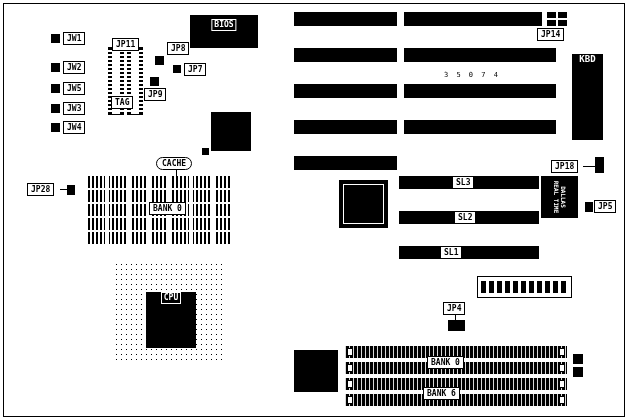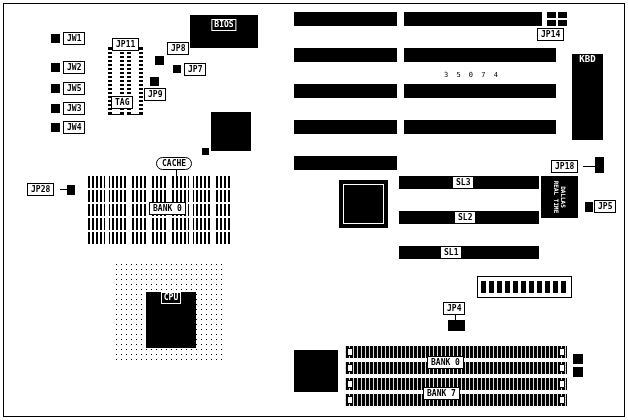--- a/index.html
+++ b/index.html
@@ -155,18 +155,18 @@
 
   <div class="powerbox" style="left:477px;top:276px;width:93px;height:20px;">
     <div class="powerpins"></div>
   </div>
 
   <div class="simm" style="left:345px;top:346px;width:222px;"></div>
   <div class="simm" style="left:345px;top:362px;width:222px;"></div>
   <div class="simm" style="left:345px;top:378px;width:222px;"></div>
   <div class="simm" style="left:345px;top:394px;width:222px;"></div>
   <div class="lbl" style="left:427px;top:356px;">BANK 0</div>
-  <div class="lbl" style="left:423px;top:387px;">BANK 7</div>
+  <div class="lbl" style="left:423px;top:387px;">BANK 6</div>
 
   <div class="blk" style="left:294px;top:350px;width:44px;height:42px;"></div>
   <div class="conn" style="left:573px;top:354px;width:10px;height:10px;"></div>
   <div class="conn" style="left:573px;top:367px;width:10px;height:10px;"></div>
 </div>
 
 </body></html>

